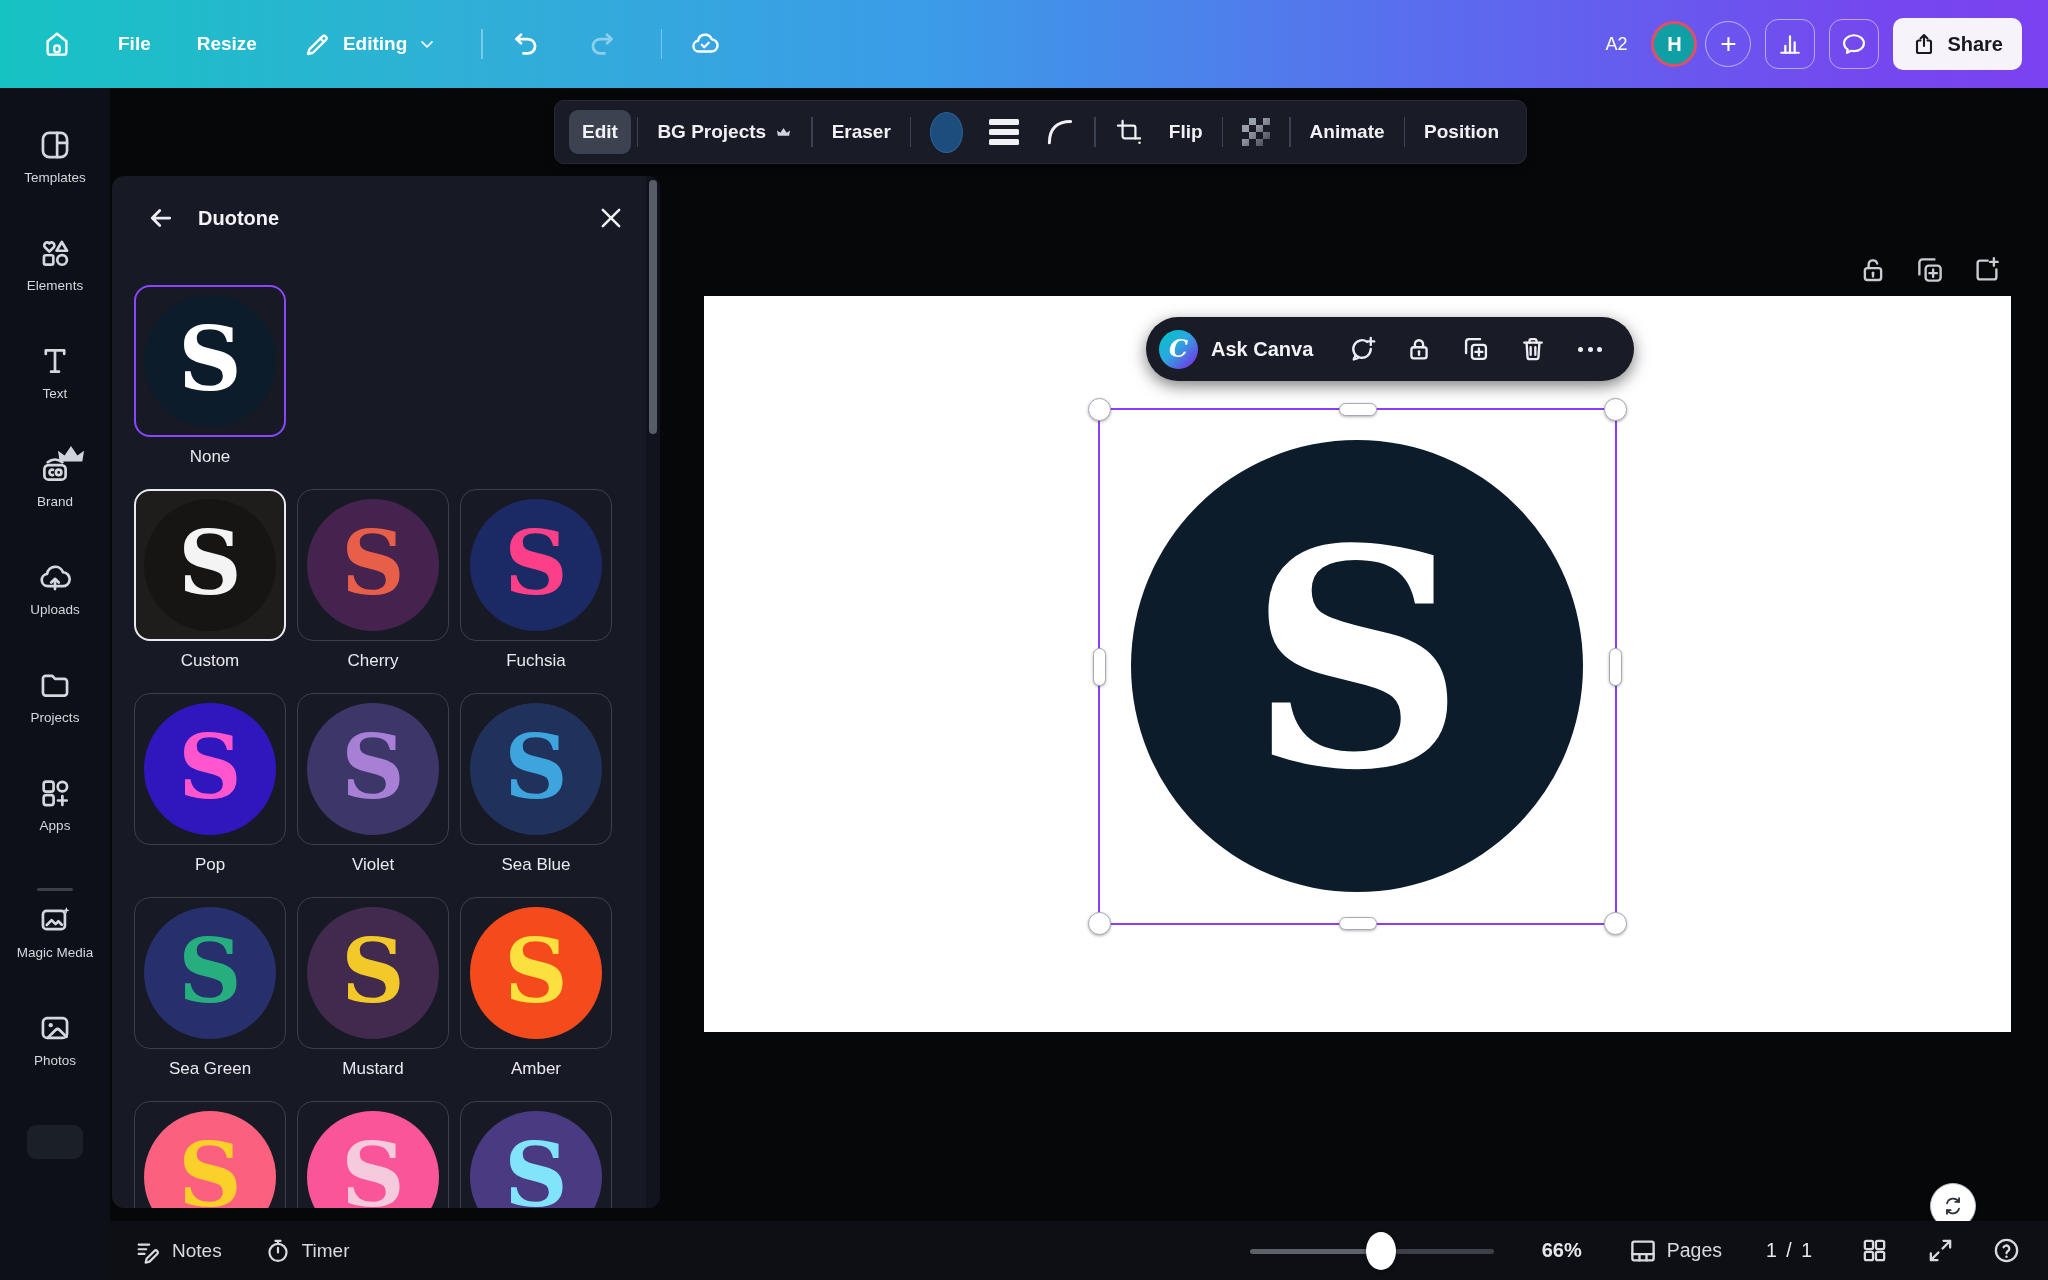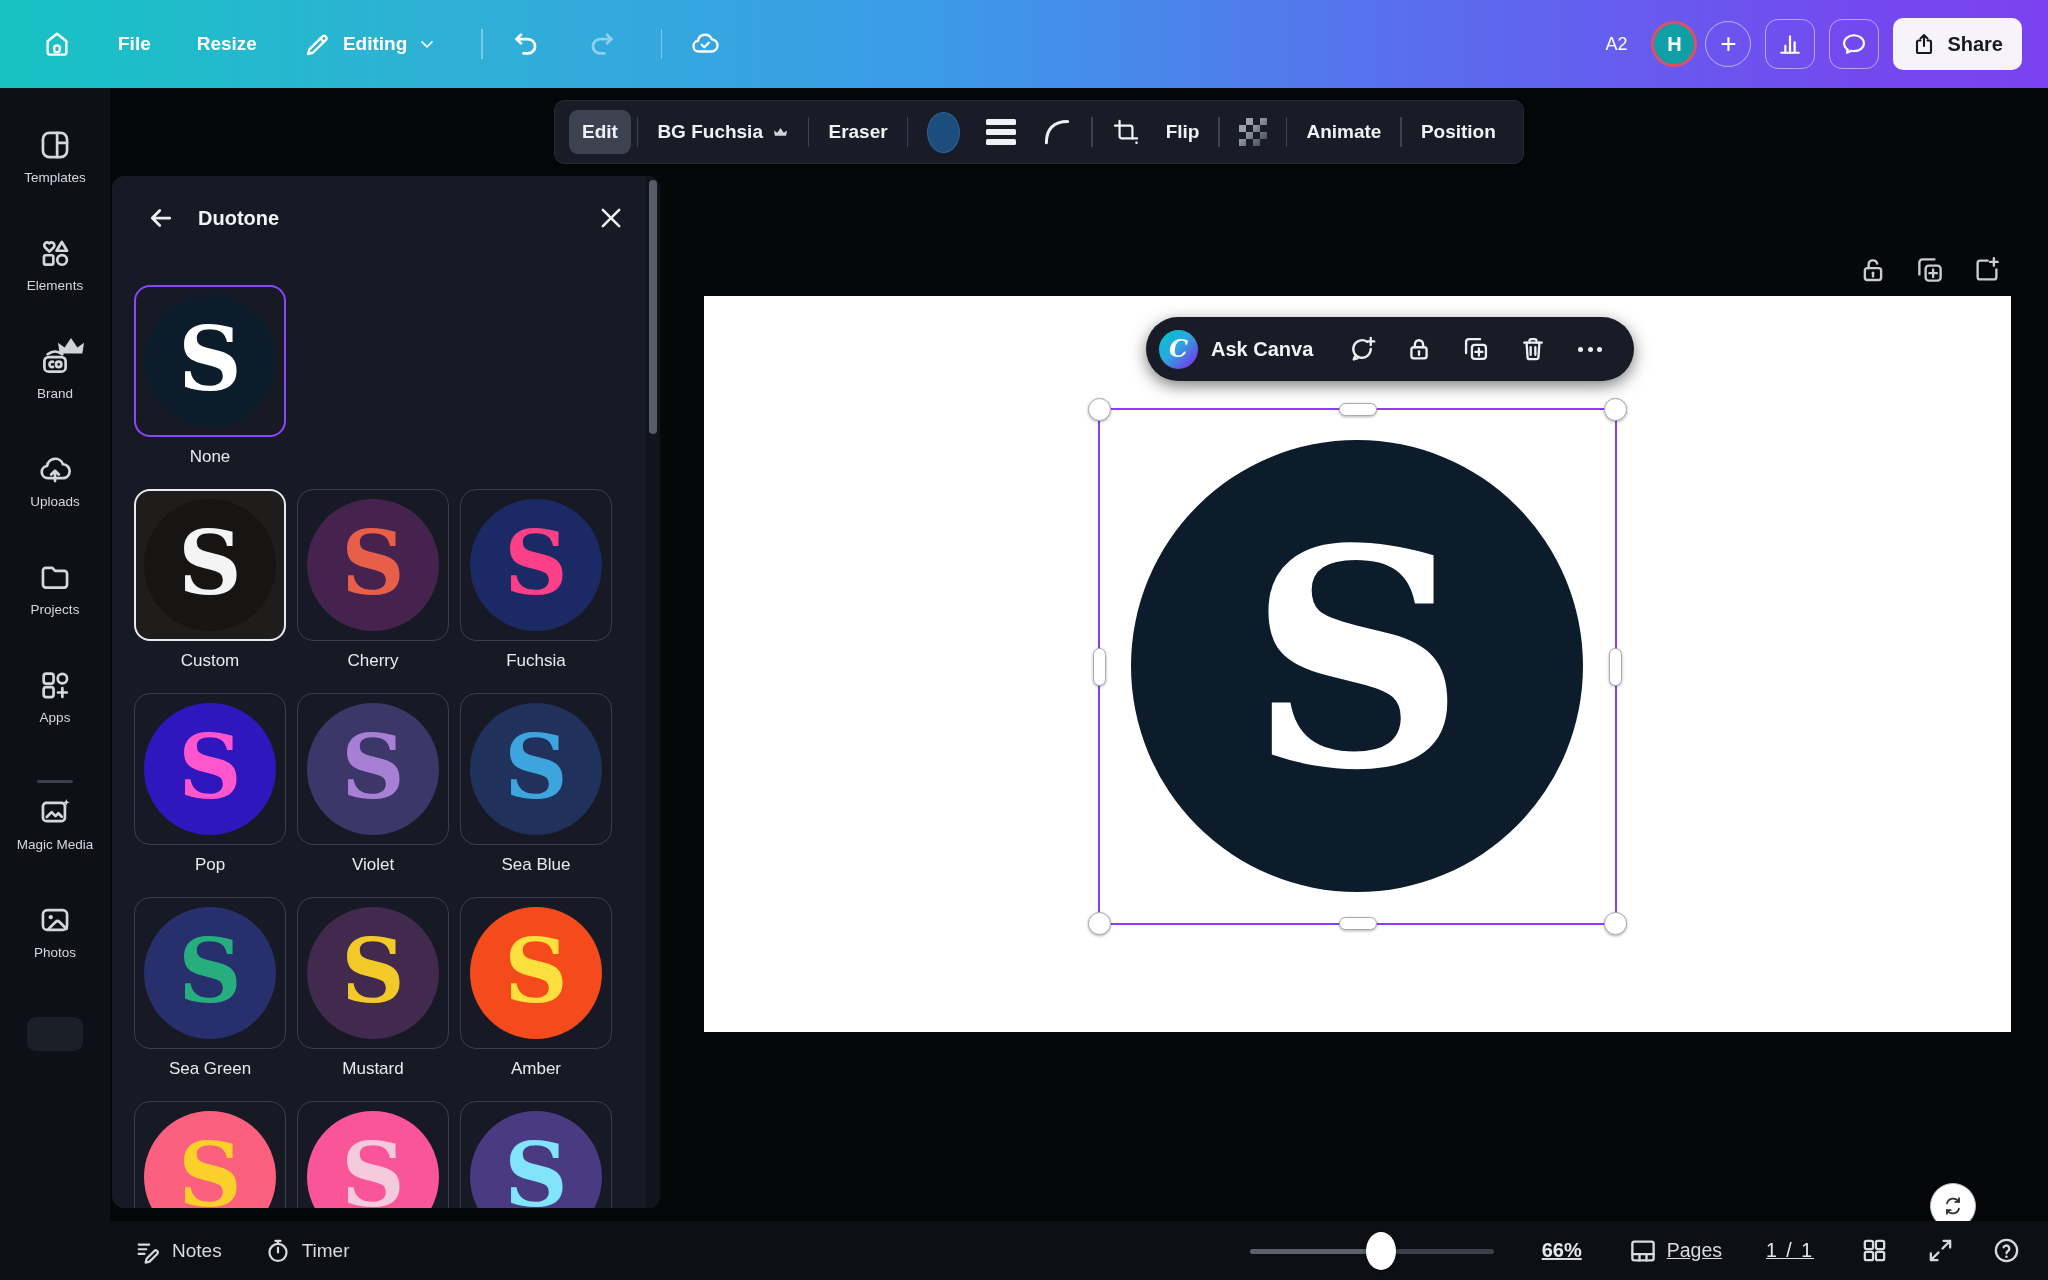--- a/index.html
+++ b/index.html
@@ -125,21 +125,21 @@
     font:600 19px "Liberation Sans",sans-serif; color:#eceef2; background:none; border:none; cursor:pointer; }
   .ap-chevron { width:49px; border:none; border-left:1px solid #3f4450; background:none; color:#d6d9de;
     display:flex; align-items:center; justify-content:center; cursor:pointer; }
 
   
   .bottombar { position:absolute; left:110px; top:1221px; width:1938px; height:59px; background:#0d0f15;
     display:flex; align-items:center; padding:0 24px; color:#d8dadf; z-index:6; }
   .bb-btn { background:none; border:none; color:#d8dadf; font:500 19px "Liberation Sans",sans-serif;
     display:flex; align-items:center; gap:10px; cursor:pointer; margin-right:42px; }
   .bb-btn svg { width:28px; height:28px; }
-  .bb-right { margin-left:auto; display:flex; align-items:center;text-decoration:underline; }
+  .bb-right { margin-left:auto; display:flex; align-items:center; }
   .zoom-slider { position:relative; width:244px; height:38px; margin-right:48px; cursor:pointer; }
   .zs-track { position:absolute; left:0; top:17px; width:244px; height:5px; border-radius:3px;
     background:linear-gradient(90deg,#5b6069 0 48%, #3c4049 48%); }
   .zs-thumb { position:absolute; left:116px; top:0; width:30px; height:38px; border-radius:50%;
     background:#fff; box-shadow:0 1px 4px rgba(0,0,0,.4); }
   .zoom-val { font:600 20px "Liberation Sans",sans-serif; color:#e6e8ec; margin-right:46px; }
   .pages-btn { background:none; border:none; color:#d8dadf; display:flex; align-items:center; gap:9px;
     font:500 19.5px "Liberation Sans",sans-serif; margin-right:44px; cursor:pointer; }
   .page-ind { font:500 19.5px "Liberation Sans",sans-serif; letter-spacing:2px; margin-right:42px; color:#e6e8ec; }
   .bb-ic-btn { background:none; border:none; color:#d8dadf; width:36px; height:36px;
@@ -225,21 +225,21 @@
       </button>
     </div>
   </header>
 
   <div class="contextbar">
     <button class="cb-item cb-chip">
         <span>Edit</span>
       </button>
     <div class="cb-div"></div>
     <button class="cb-item">
-      <span>BG Fuchsia</span>
+      <span>BG Projects</span>
       <svg class="crown" viewBox="0 0 24 24">
           <path d="M4 16.5 2.8 9l4.7 3.4L12 5.6l4.5 6.8L21.2 9 20 16.5z" fill="#cfd3da" stroke="none"></path>
         </svg>
     </button>
     <div class="cb-div"></div>
     <button class="cb-item">
         <span>Eraser</span>
       </button>
     <div class="cb-div"></div>
     <button class="cb-item">
@@ -291,20 +291,26 @@
       <span class="sb-label">Templates</span>
     </button>
     <button class="sb-item">
       <svg class="ic" viewBox="0 0 24 24">
           <path d="M8 5.2C7.3 4.4 6 4.3 5.2 5c-.9.7-1 2-.3 2.9L8 11l3.1-3.1c.7-.9.6-2.2-.3-2.9-.8-.7-2.1-.6-2.8.2z"></path>
           <path d="M16.8 4.2 20.5 10.4h-7.4z"></path>
           <rect x="4.2" y="13.6" width="6.6" height="6.6" rx="1.2"></rect>
           <circle cx="17" cy="16.9" r="3.4"></circle>
         </svg>
       <span class="sb-label">Elements</span>
+    </button>
+    <button class="sb-item">
+      <svg class="ic" viewBox="0 0 24 24">
+          <path d="M5.5 7V4.5h13V7M12 4.5v15M9.2 19.5h5.6"></path>
+        </svg>
+      <span class="sb-label">Text</span>
     </button>
     <button class="sb-item">
       <svg class="sb-crown" viewBox="0 0 24 24">
           <path d="M4 16.5 2.8 9l4.7 3.4L12 5.6l4.5 6.8L21.2 9 20 16.5z" fill="#cfd3da" stroke="none"></path>
         </svg>
       <svg class="ic" viewBox="0 0 24 24">
           <path d="M6.8 7.2c3.2-2.5 7.2-2.5 10.4 0"></path>
           <rect x="4.5" y="9.2" width="15" height="10.3" rx="3"></rect>
           <path d="M10.6 12.6a1.9 1.9 0 1 0 0 3.6"></path>
           <circle cx="14.6" cy="14.4" r="1.9"></circle>

